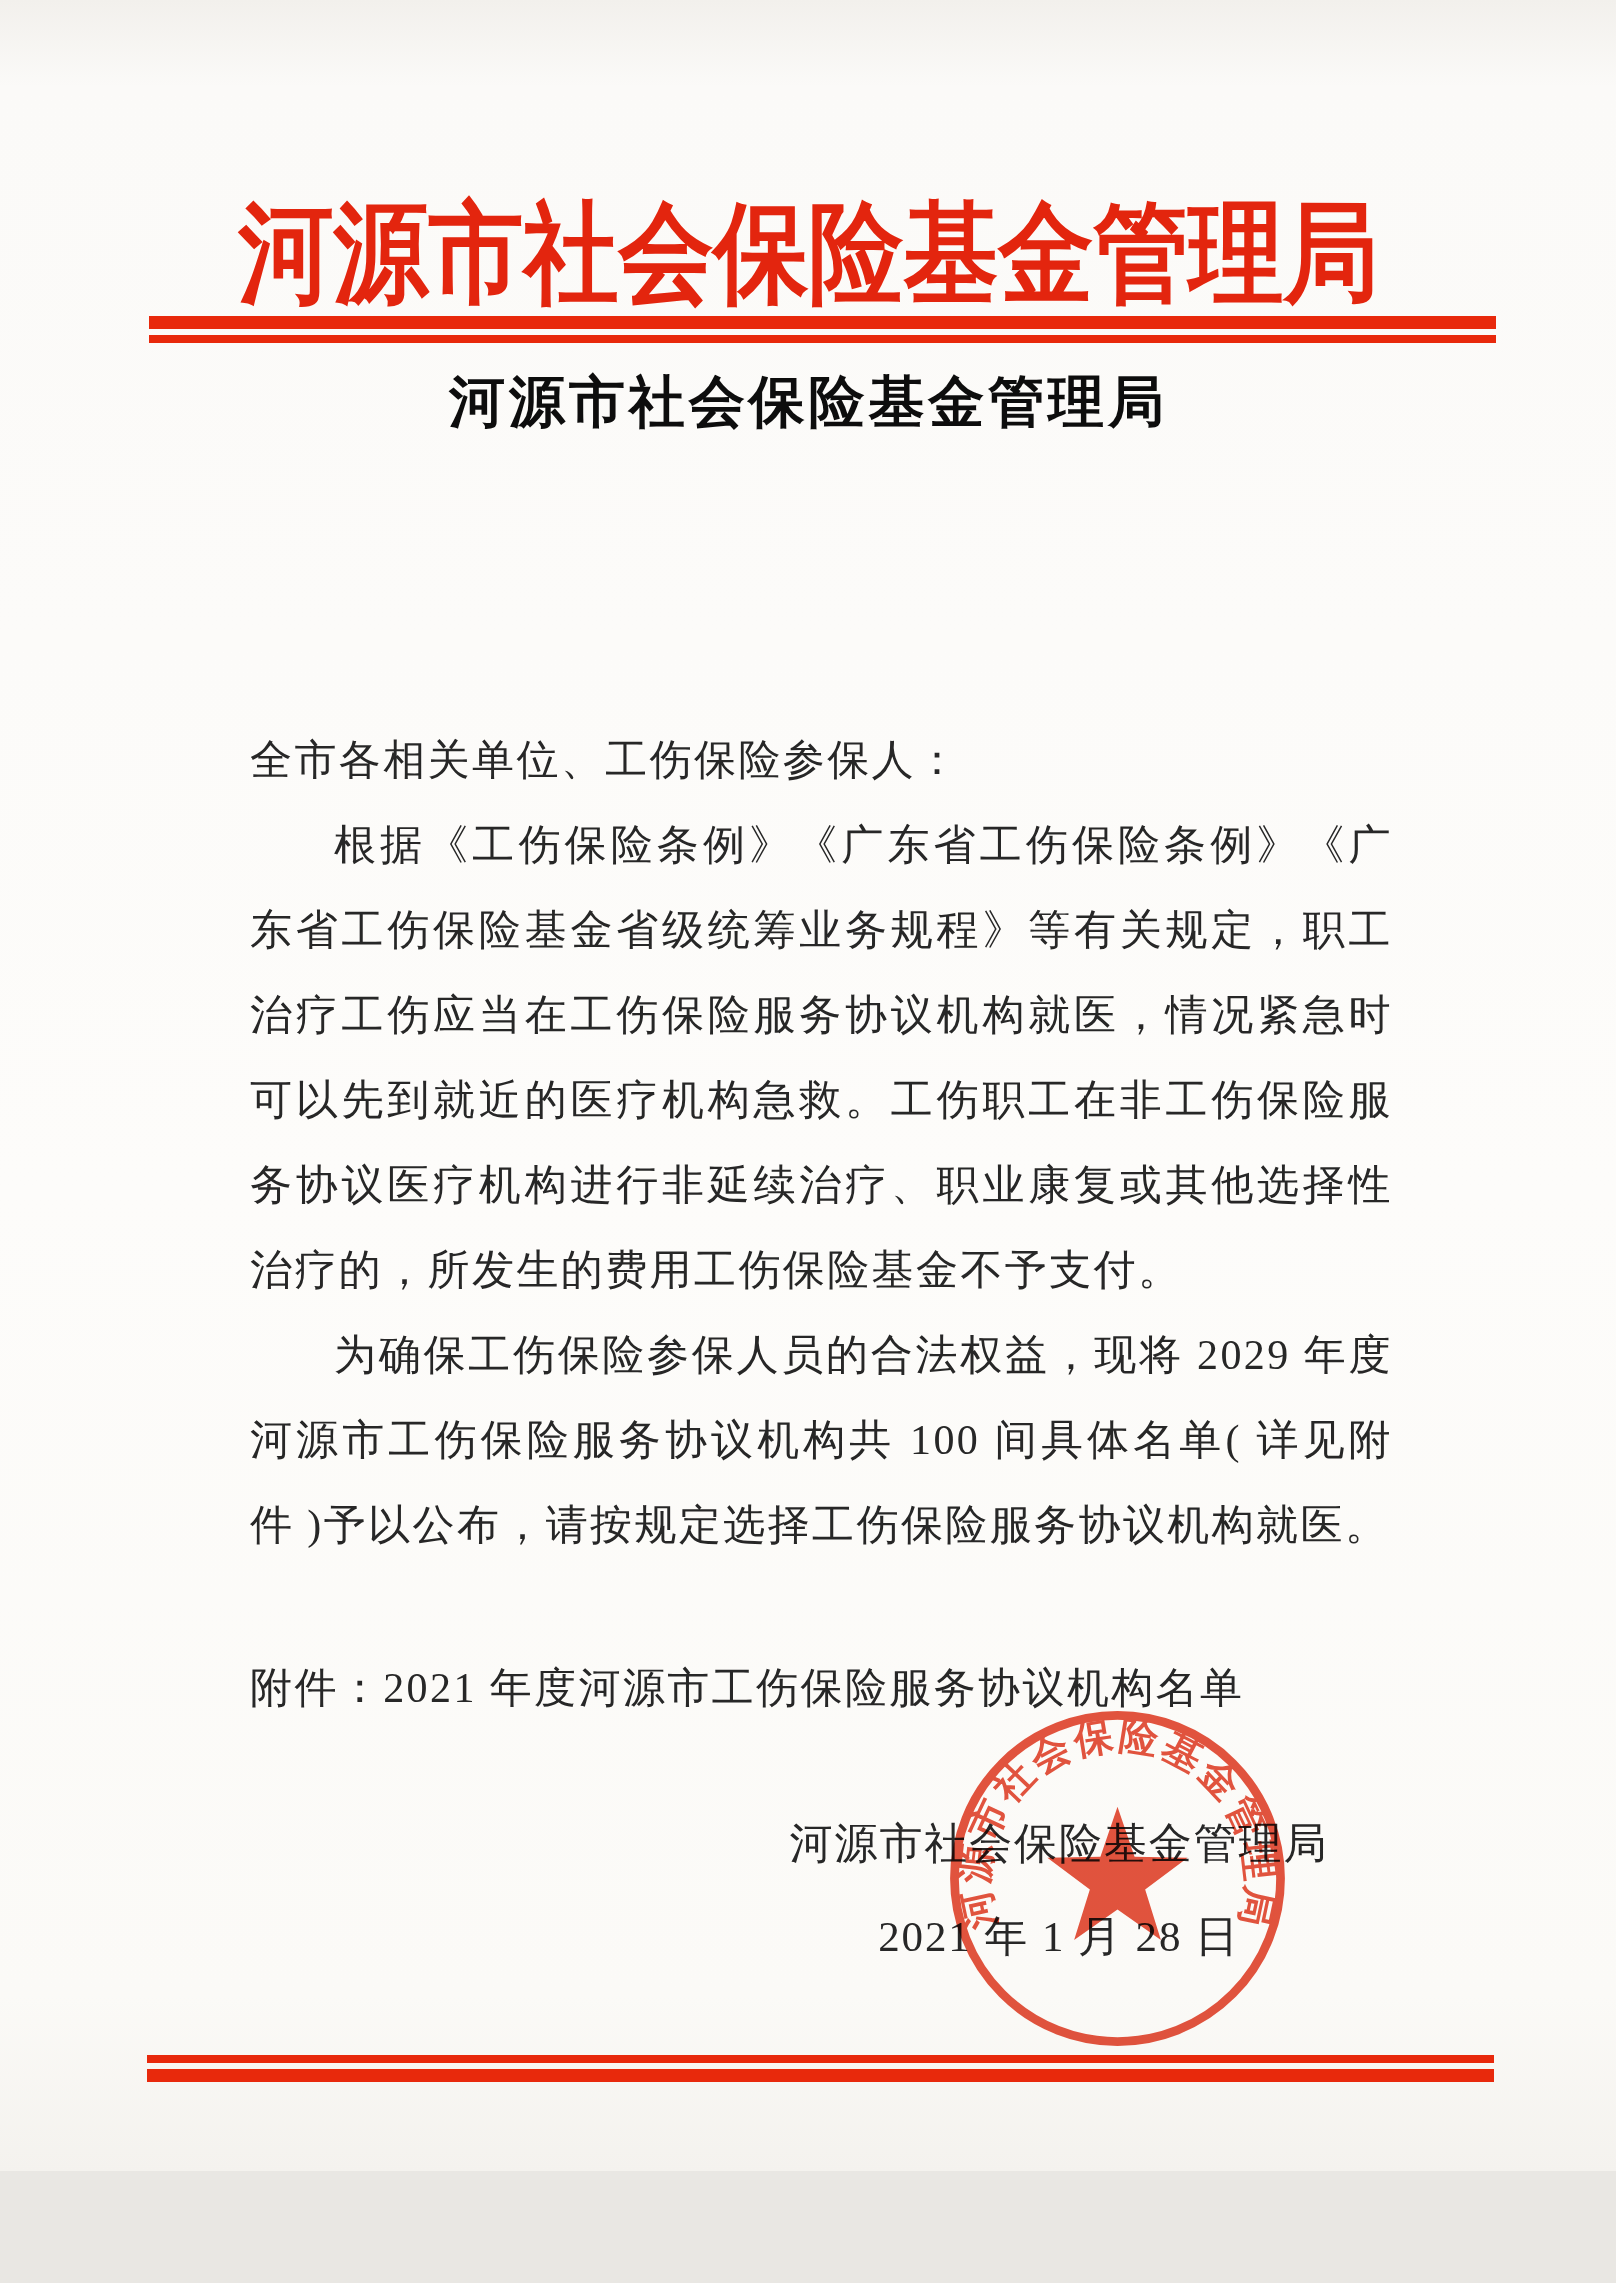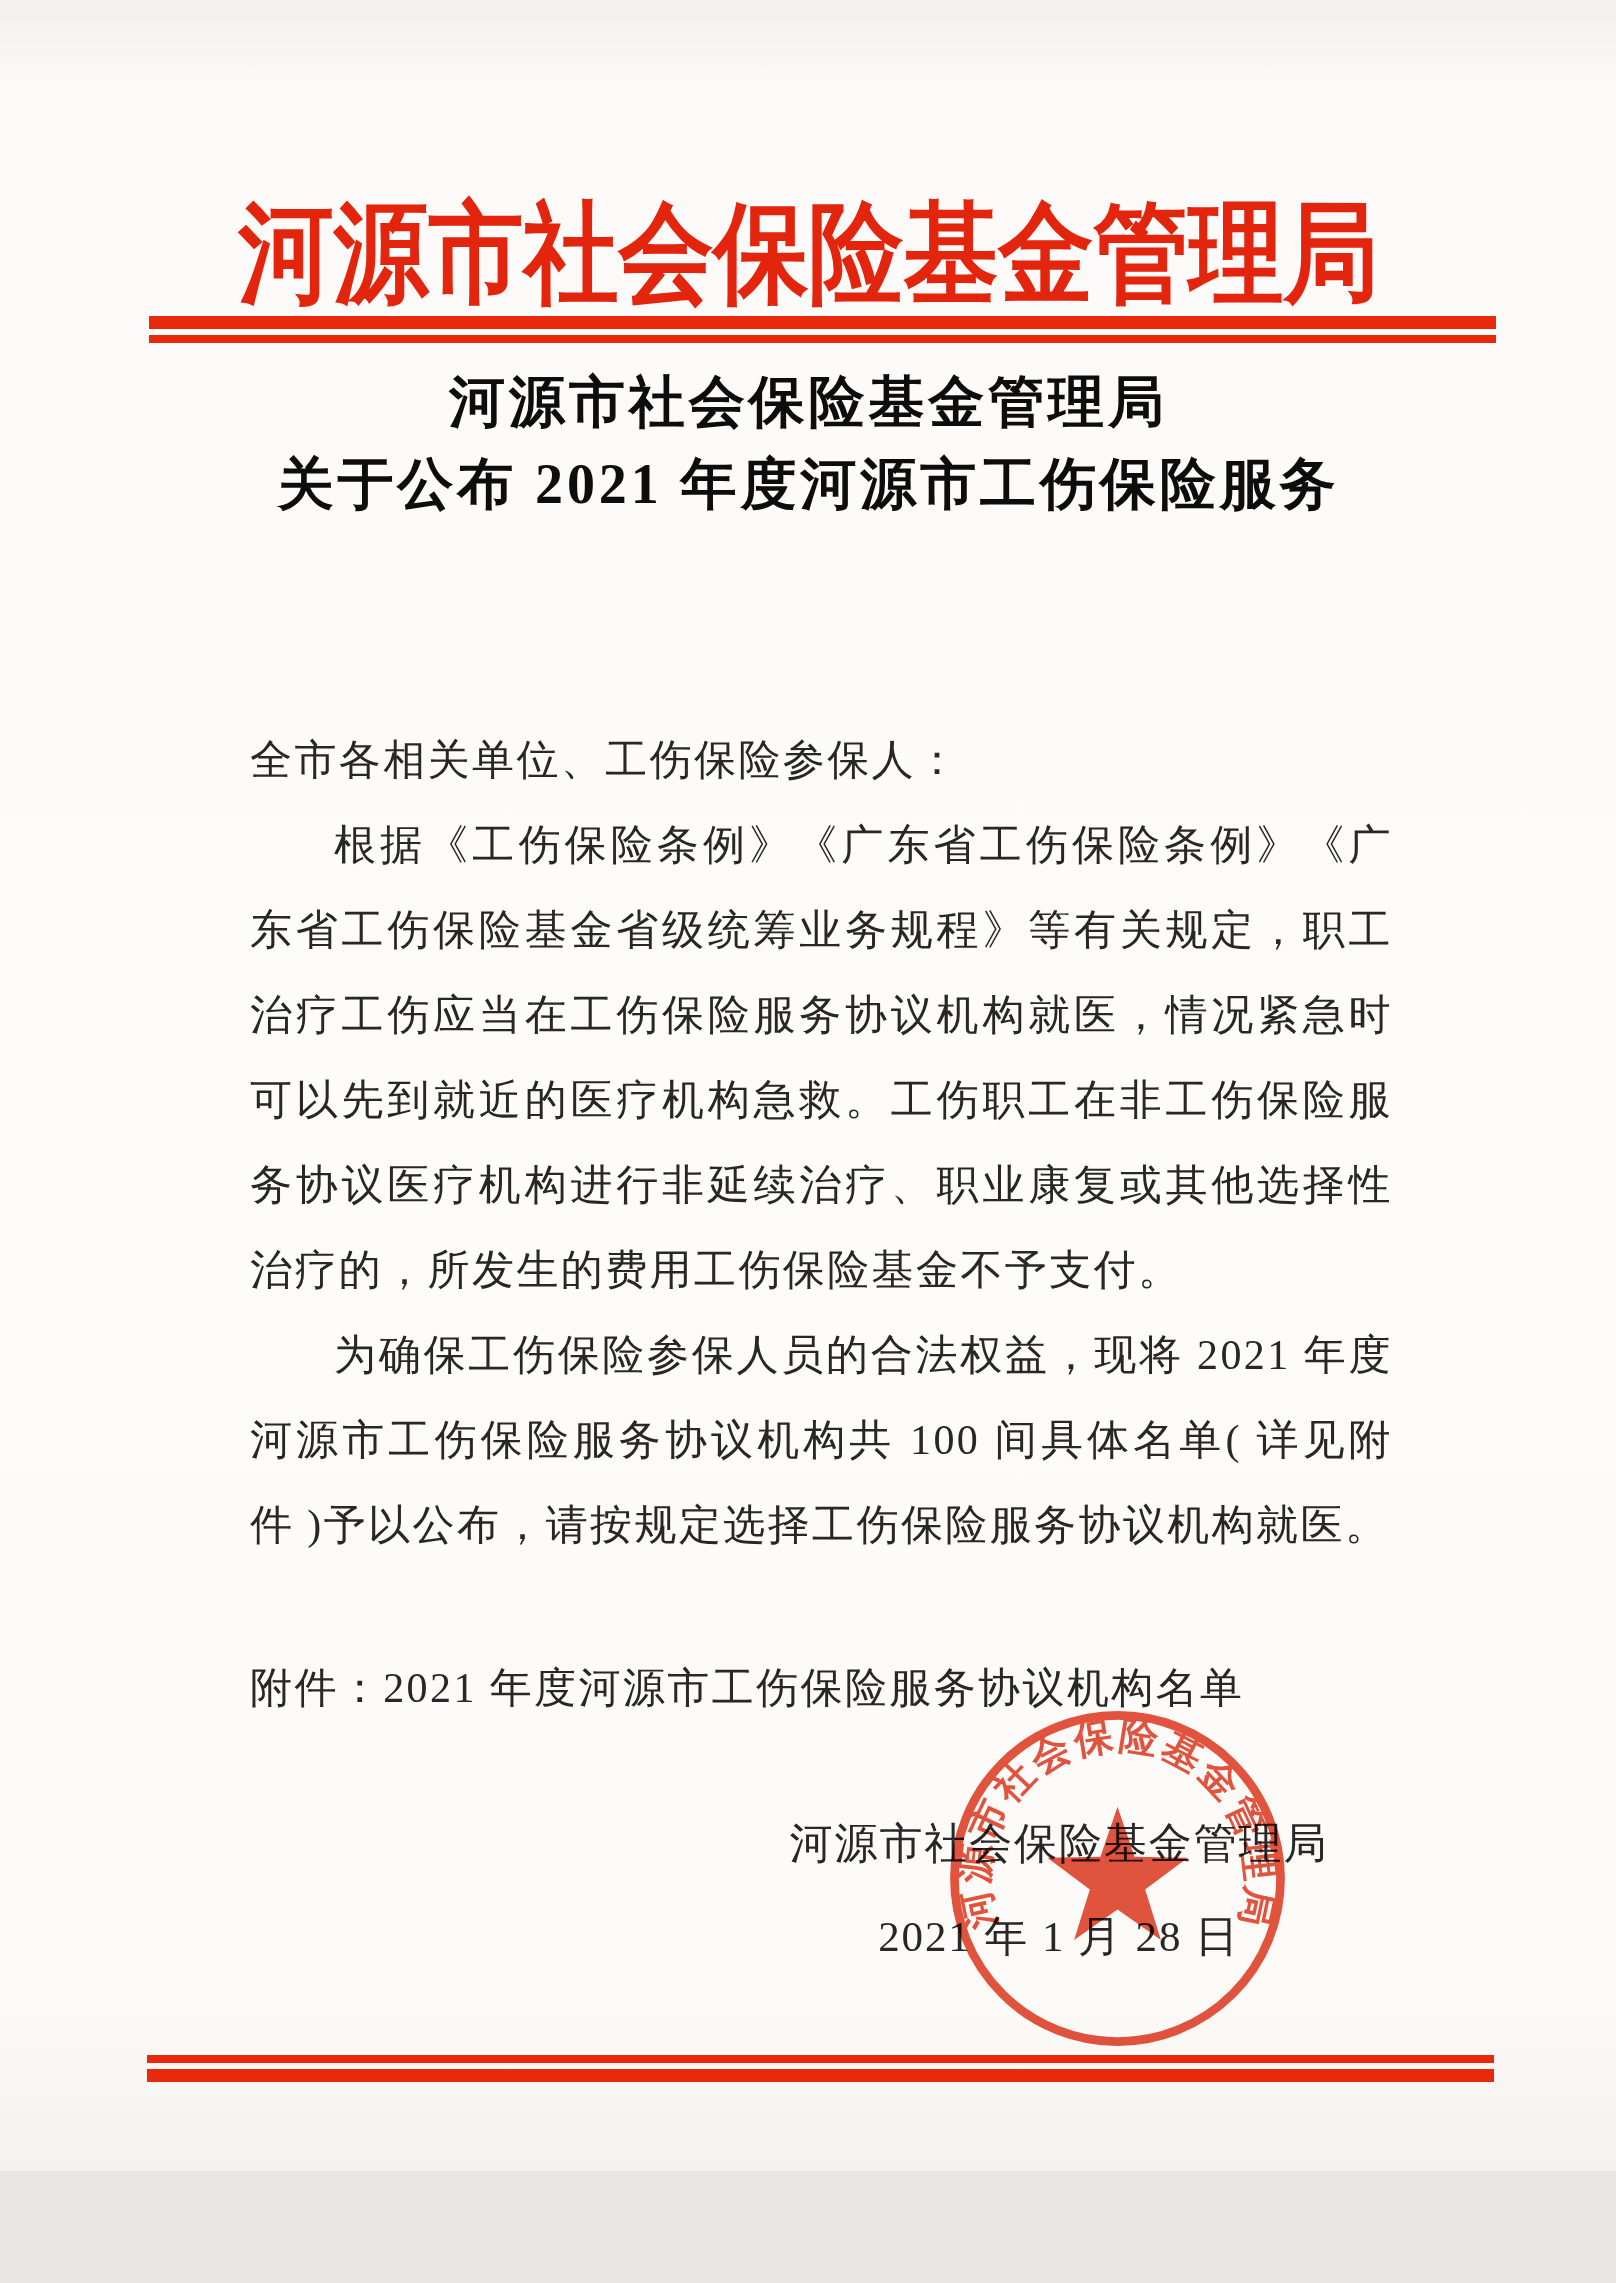--- a/index.html
+++ b/index.html
@@ -92,27 +92,26 @@
 
 <div class="page">
 
   <div class="letterhead">河源市社会保险基金管理局</div>
 
   <div class="rule rule-top-thick"></div>
   <div class="rule rule-top-thin"></div>
 
   <h1 class="doc-title">
     <span class="t-line">河源市社会保险基金管理局</span>
-    <span class="t-line">关于公布 2021 年度河源市工伤保险服务</span>
   </h1>
 
   <div class="content">
     <p class="salutation">全市各相关单位、工伤保险参保人：</p>
     <p class="para">根据《工伤保险条例》《广东省工伤保险条例》《广东省工伤保险基金省级统筹业务规程》等有关规定，职工治疗工伤应当在工伤保险服务协议机构就医，情况紧急时可以先到就近的医疗机构急救。工伤职工在非工伤保险服务协议医疗机构进行非延续治疗、职业康复或其他选择性治疗的，所发生的费用工伤保险基金不予支付。</p>
-    <p class="para">为确保工伤保险参保人员的合法权益，现将 2021 年度河源市工伤保险服务协议机构共 100 间具体名单( 详见附件 )予以公布，请按规定选择工伤保险服务协议机构就医。</p>
+    <p class="para">为确保工伤保险参保人员的合法权益，现将 2029 年度河源市工伤保险服务协议机构共 100 间具体名单( 详见附件 )予以公布，请按规定选择工伤保险服务协议机构就医。</p>
     <p class="attachment-line">附件：2021 年度河源市工伤保险服务协议机构名单</p>
   </div>
 
   <div class="signature">
     <div>河源市社会保险基金管理局</div>
     <div>2021 年 1 月 28 日</div>
   </div>
 
   <svg class="seal" viewBox="0 0 372 372" aria-hidden="true">
     <circle cx="186" cy="186" r="168" fill="none" stroke="#e13c24" stroke-width="9"></circle>

